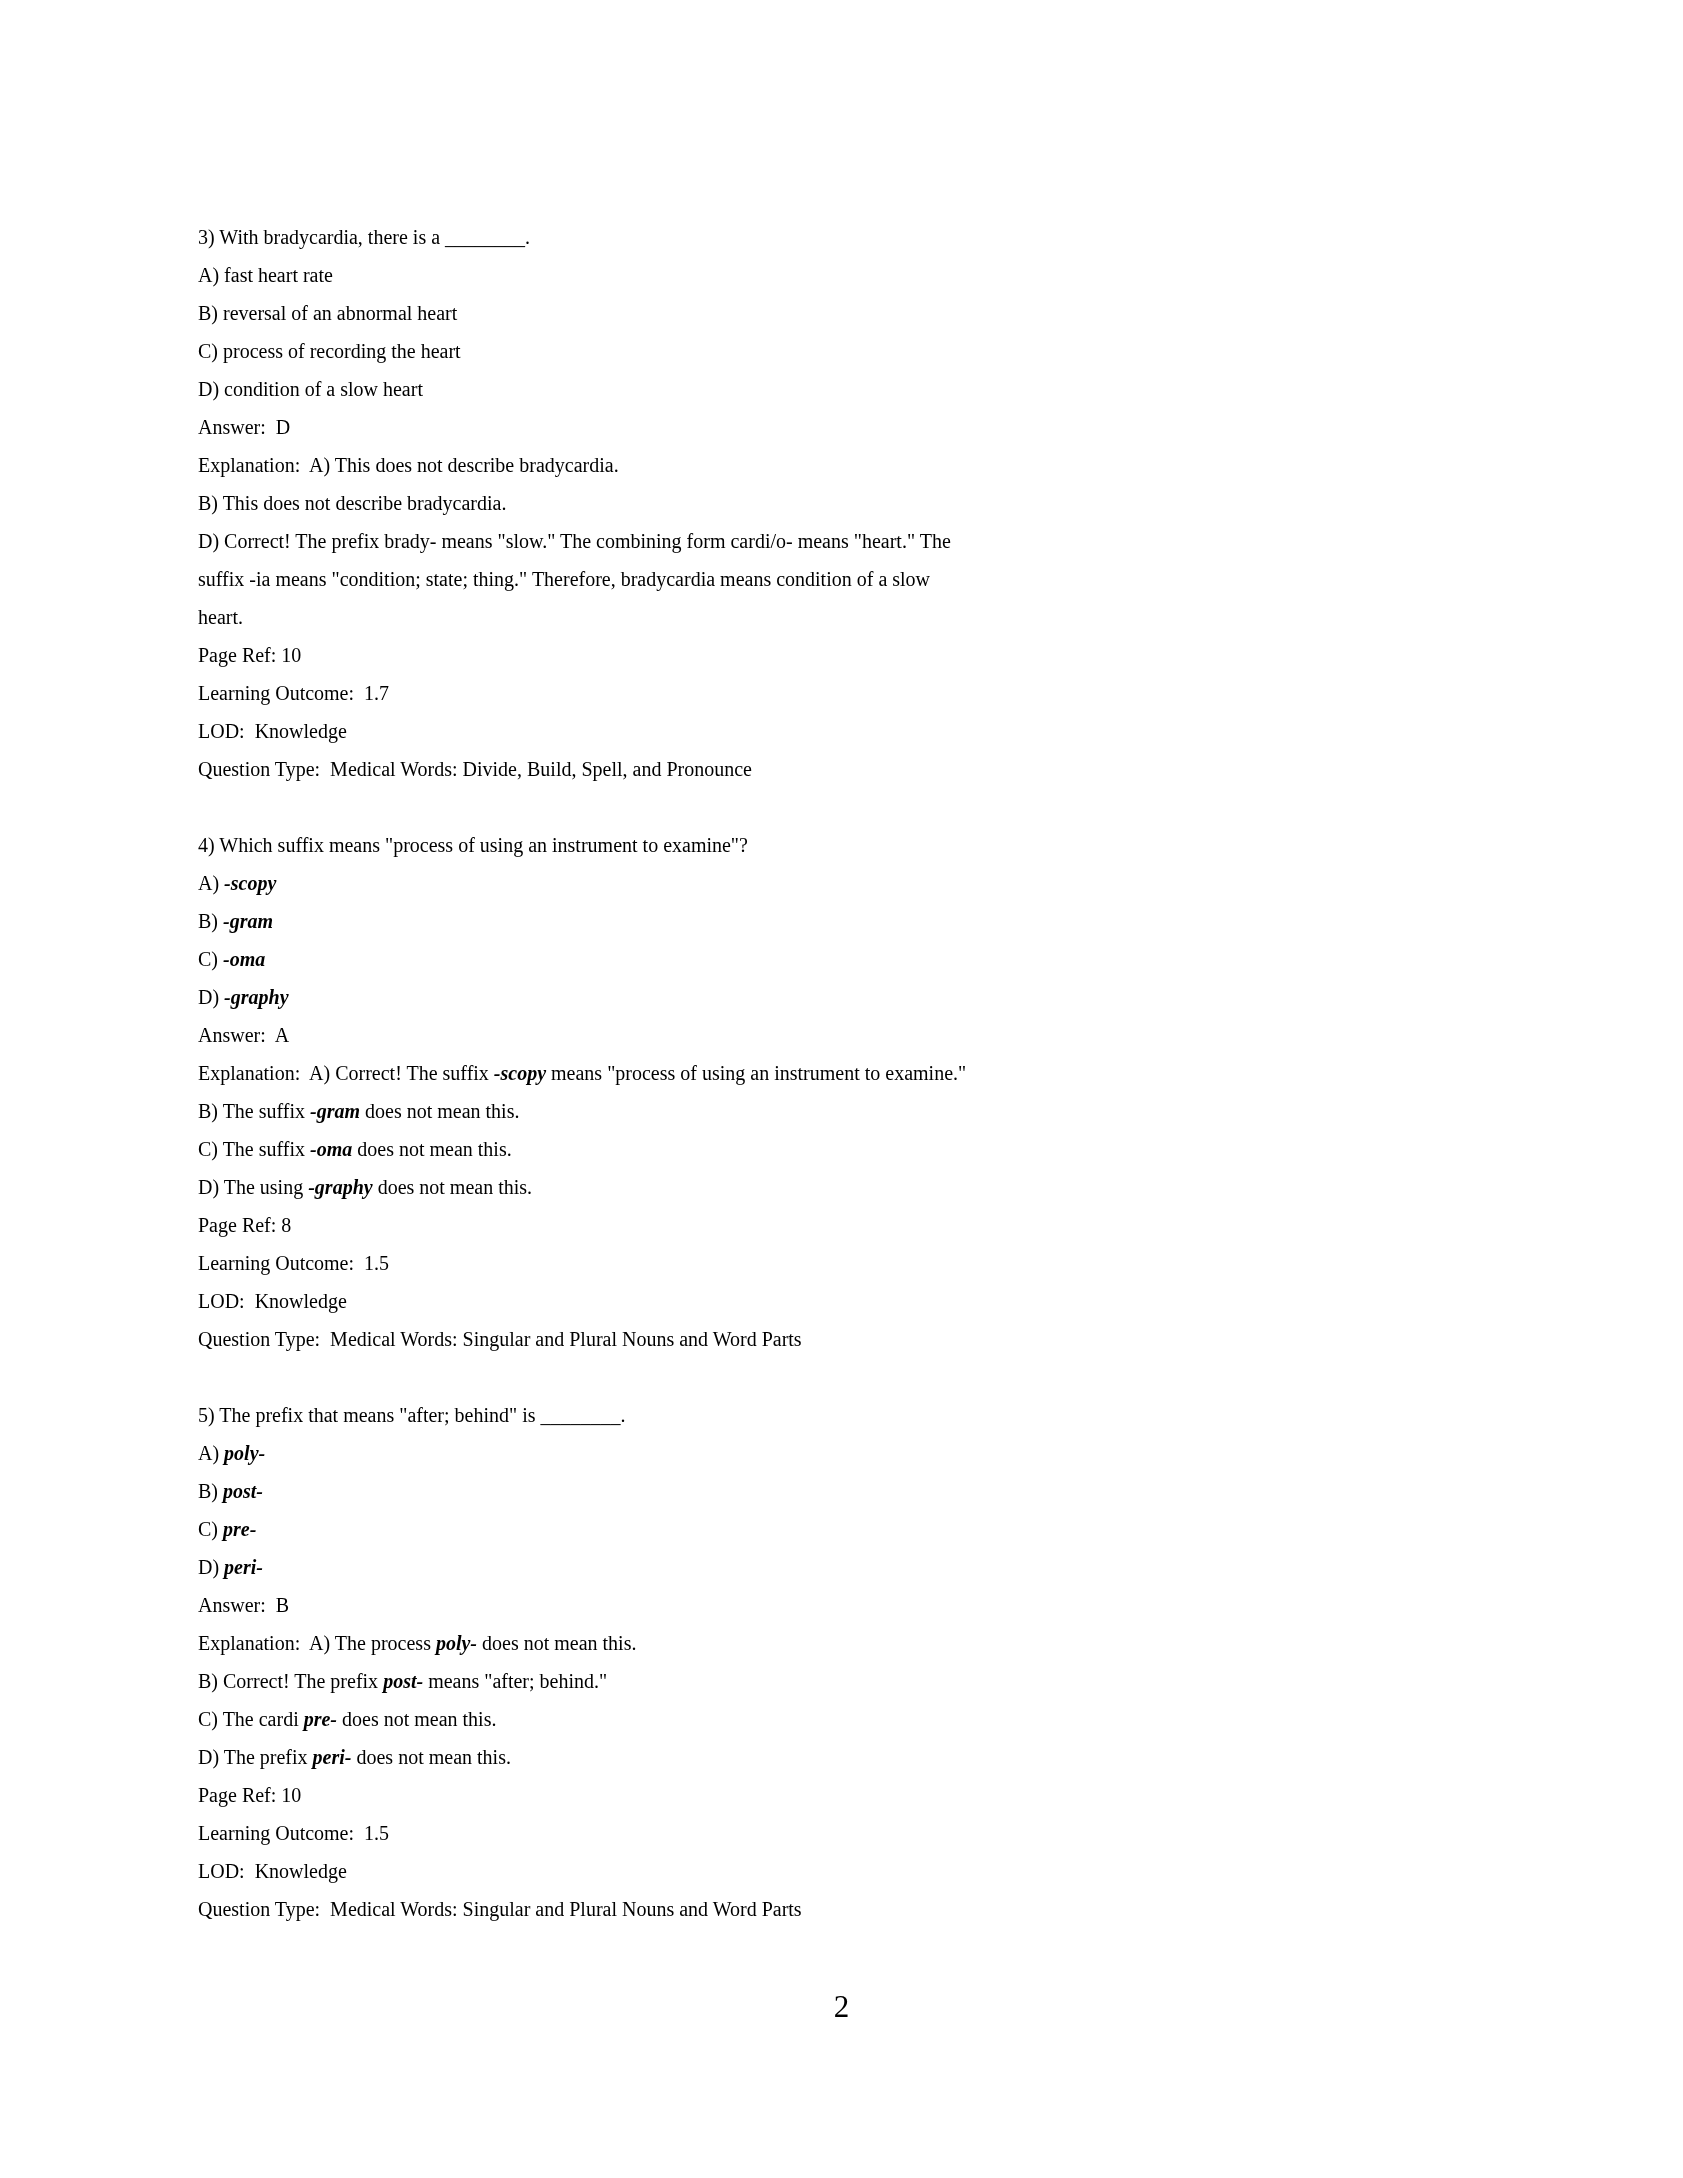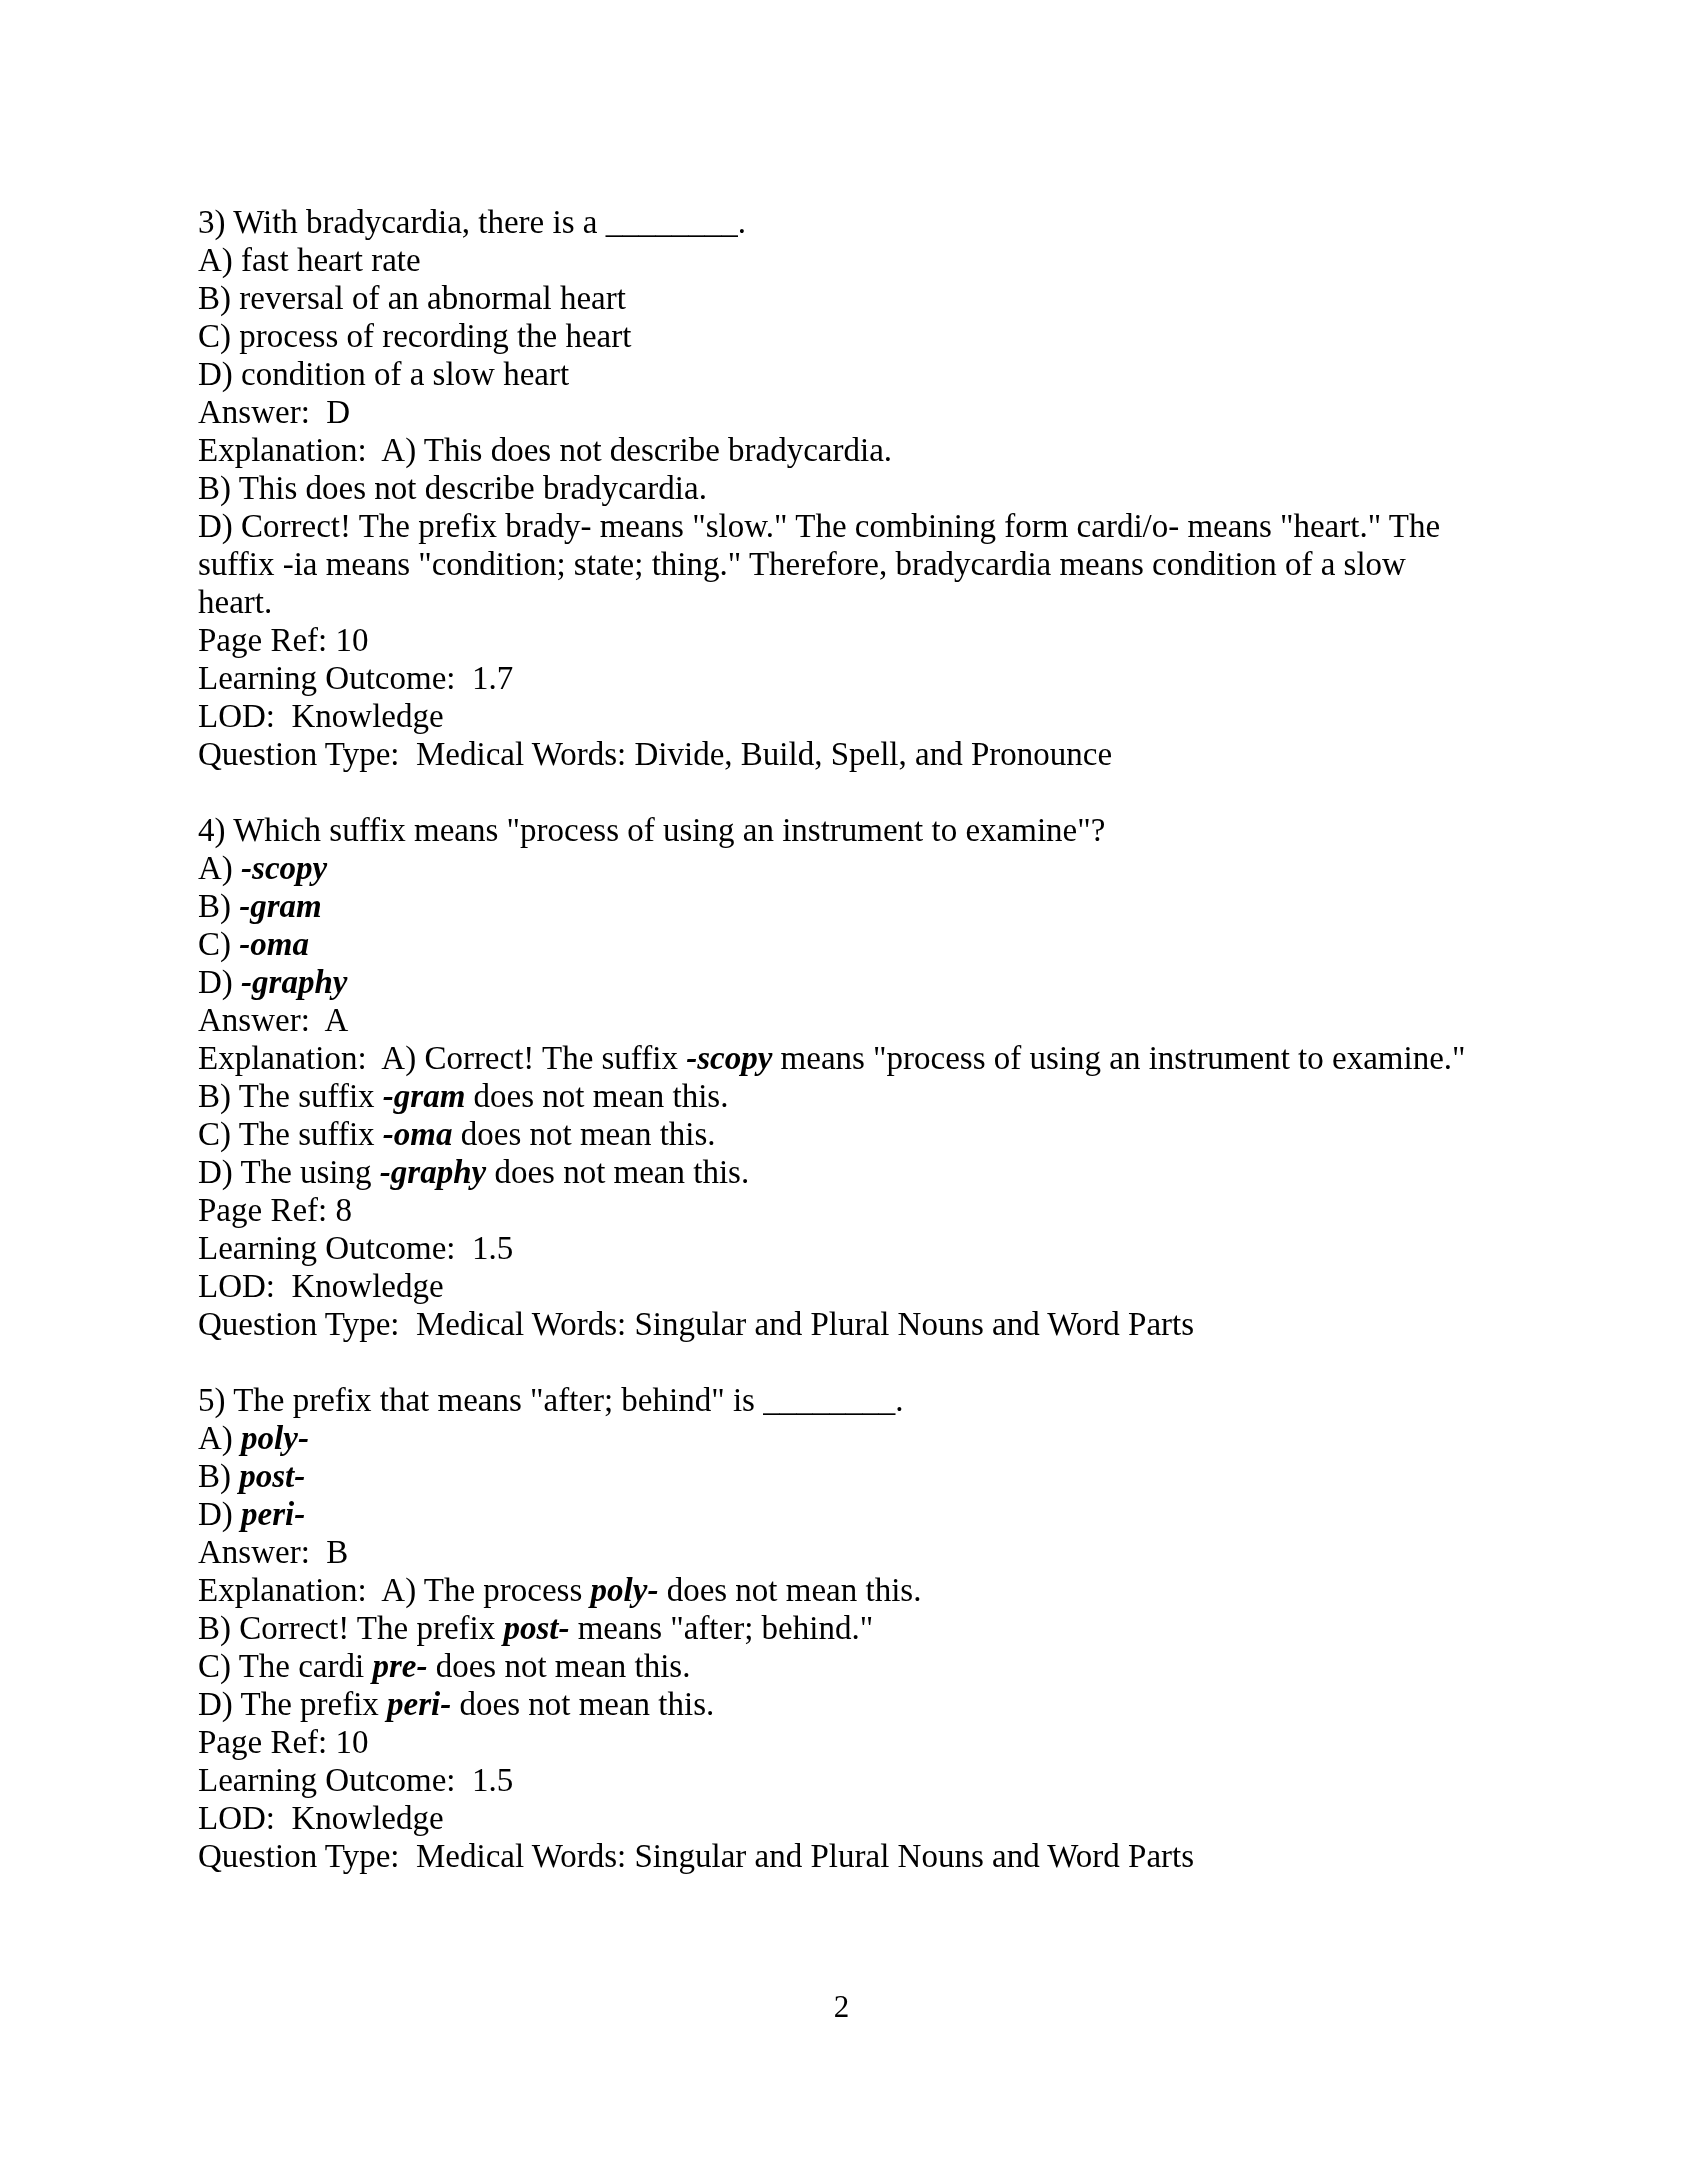--- a/index.html
+++ b/index.html
@@ -8,23 +8,23 @@
     width: 1683px;
     height: 2178px;
     position: relative;
     font-family: "Liberation Serif", serif;
     color: #000000;
     overflow: hidden;
   }
   .content {
     position: absolute;
     left: 198px;
-    top: 203px;
+    top: 218px;
     width: 1317px;
-    font-size: 33px;
+    font-size: 20px;
     line-height: 38px;
   }
   .question { margin-bottom: 38px; }
   .line { white-space: pre; min-height: 38px; }
   .it { font-style: italic; font-weight: bold; }
   .footer {
     position: absolute;
     left: 0;
     right: 0;
     top: 1988px;
@@ -68,20 +68,21 @@
         <div class="line"><span>D) The using </span><span class="it">-graphy</span><span> does not mean this.</span></div>
         <div class="line"><span>Page Ref: 8</span></div>
         <div class="line"><span>Learning Outcome:  1.5</span></div>
         <div class="line"><span>LOD:  Knowledge</span></div>
         <div class="line"><span>Question Type:  Medical Words: Singular and Plural Nouns and Word Parts</span></div>
       </div>
       <div class="question">
         <div class="line"><span>5) The prefix that means "after; behind" is ________.</span></div>
         <div class="line"><span>A) </span><span class="it">poly-</span></div>
         <div class="line"><span>B) </span><span class="it">post-</span></div>
+        <div class="line"><span>C) </span><span class="it">pre-</span></div>
         <div class="line"><span>D) </span><span class="it">peri-</span></div>
         <div class="line"><span>Answer:  B</span></div>
         <div class="line"><span>Explanation:  A) The process </span><span class="it">poly-</span><span> does not mean this.</span></div>
         <div class="line"><span>B) Correct! The prefix </span><span class="it">post-</span><span> means "after; behind."</span></div>
         <div class="line"><span>C) The cardi </span><span class="it">pre-</span><span> does not mean this.</span></div>
         <div class="line"><span>D) The prefix </span><span class="it">peri-</span><span> does not mean this.</span></div>
         <div class="line"><span>Page Ref: 10</span></div>
         <div class="line"><span>Learning Outcome:  1.5</span></div>
         <div class="line"><span>LOD:  Knowledge</span></div>
         <div class="line"><span>Question Type:  Medical Words: Singular and Plural Nouns and Word Parts</span></div>

